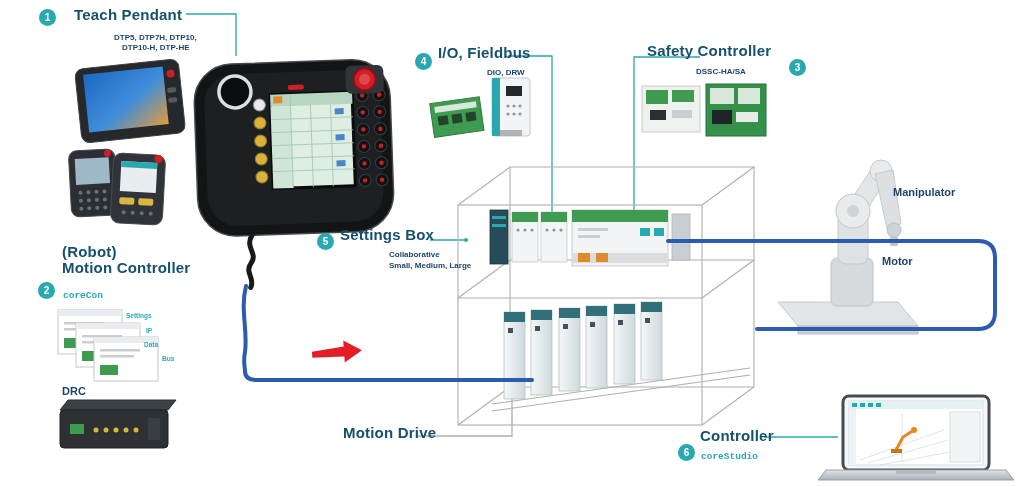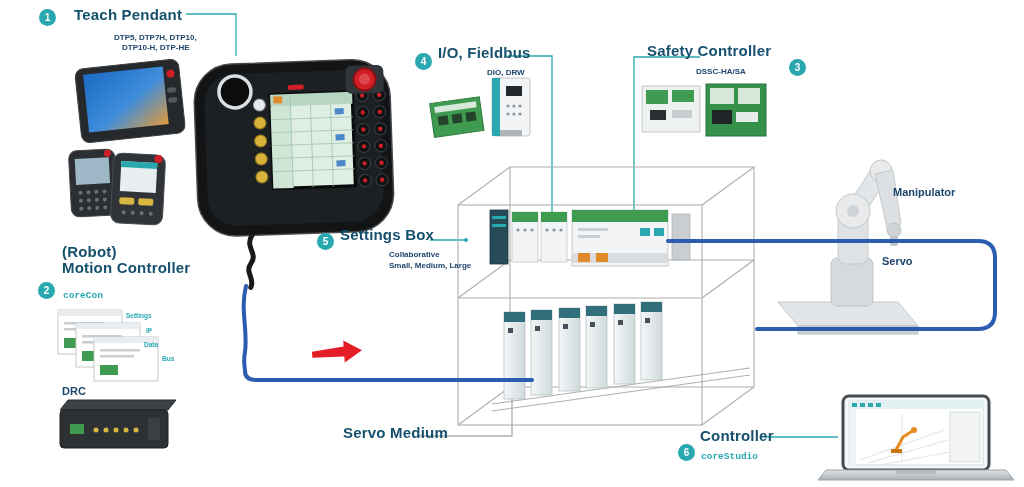--- a/index.html
+++ b/index.html
@@ -392,21 +392,21 @@
   <div class="lbl lbl-title" style="left:438px;top:44px">I/O, Fieldbus</div>
   <div class="lbl lbl-sub" style="left:439px;top:68px">DIO, DRW</div>
 
   <div class="lbl lbl-title" style="left:647px;top:42px">Safety Controller</div>
   <div class="lbl lbl-sub" style="left:648px;top:67px">DSSC-HA/SA</div>
 
   <div class="lbl lbl-title" style="left:340px;top:226px">Settings Box</div>
   <div class="lbl lbl-sub" style="left:341px;top:250px">Collaborative</div>
   <div class="lbl lbl-sub" style="left:341px;top:261px">Small, Medium, Large</div>
 
-  <div class="lbl lbl-title" style="left:343px;top:424px">Servo Medium</div>
+  <div class="lbl lbl-title" style="left:343px;top:424px">Motion Drive</div>
 
   <div class="lbl lbl-title" style="left:700px;top:427px">Controller</div>
   <div class="lbl lbl-prod" style="left:701px;top:451px">coreStudio</div>
 
   <div class="lbl lbl-part" style="left:893px;top:186px">Manipulator</div>
-  <div class="lbl lbl-part" style="left:882px;top:255px">Servo</div>
+  <div class="lbl lbl-part" style="left:882px;top:255px">Motor</div>
 
 </div>
 
 </body></html>

